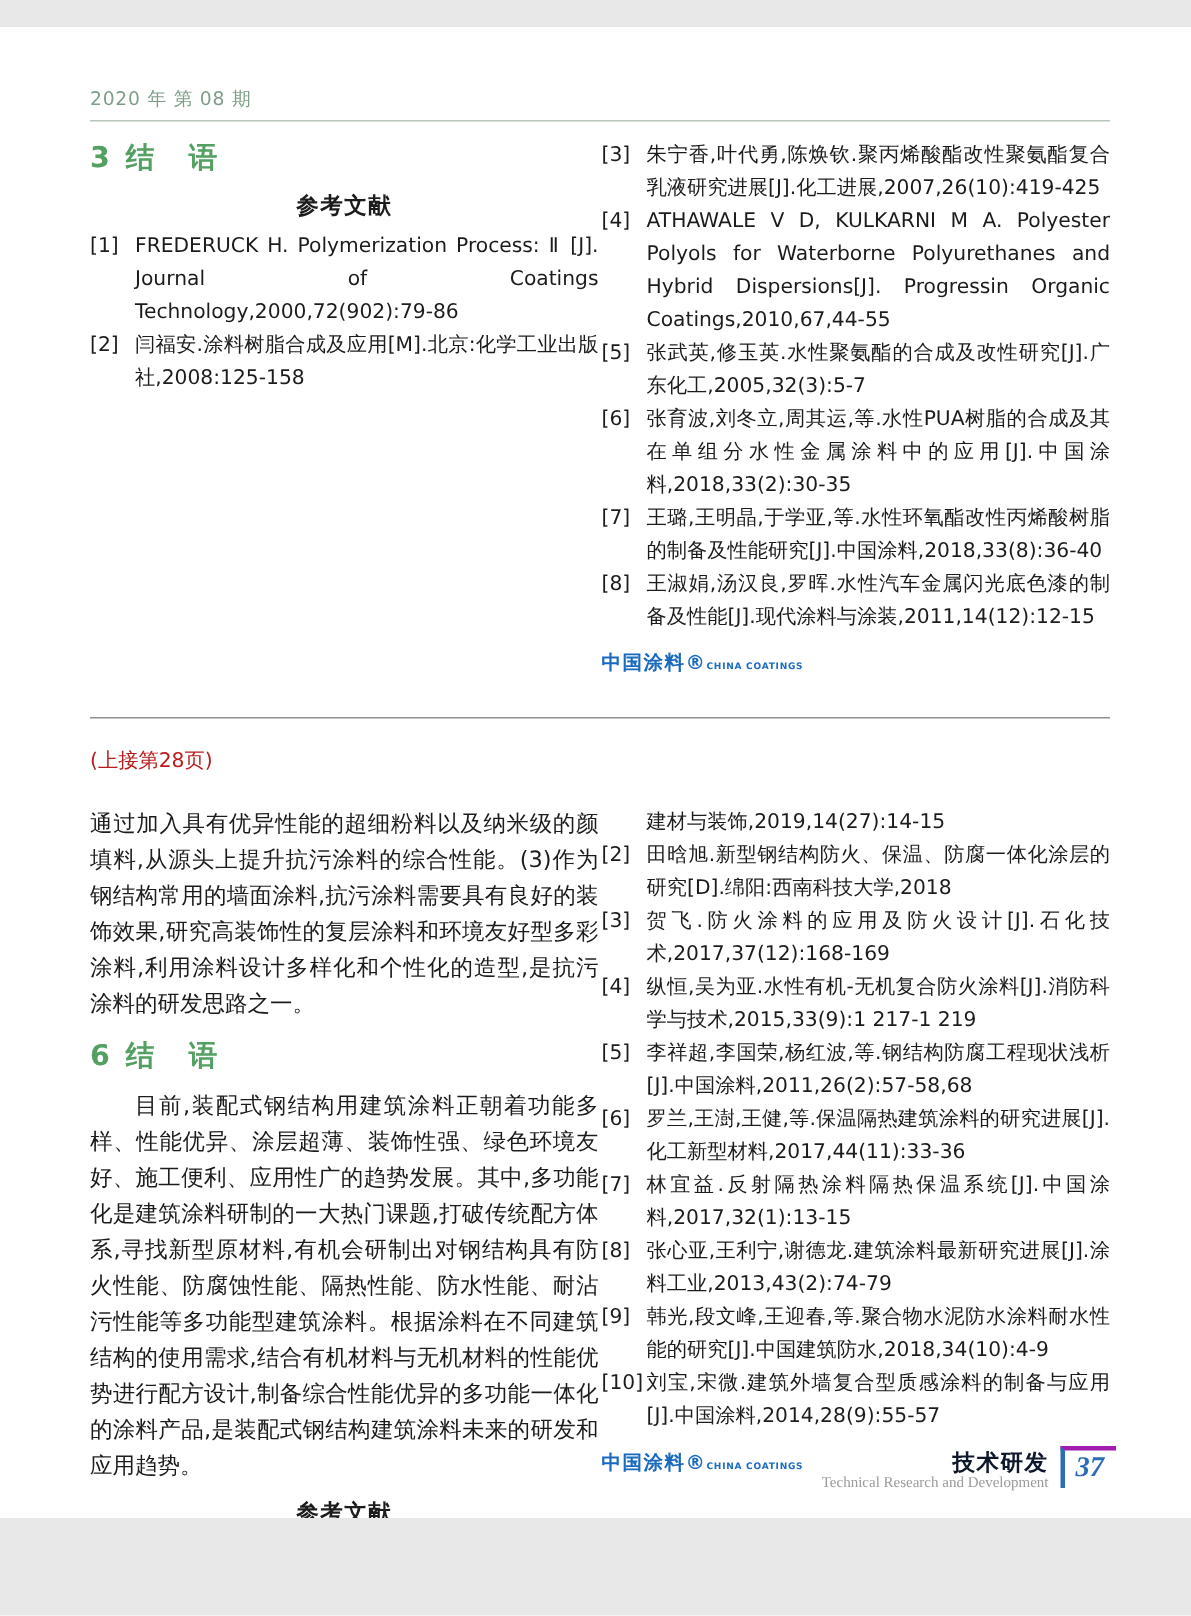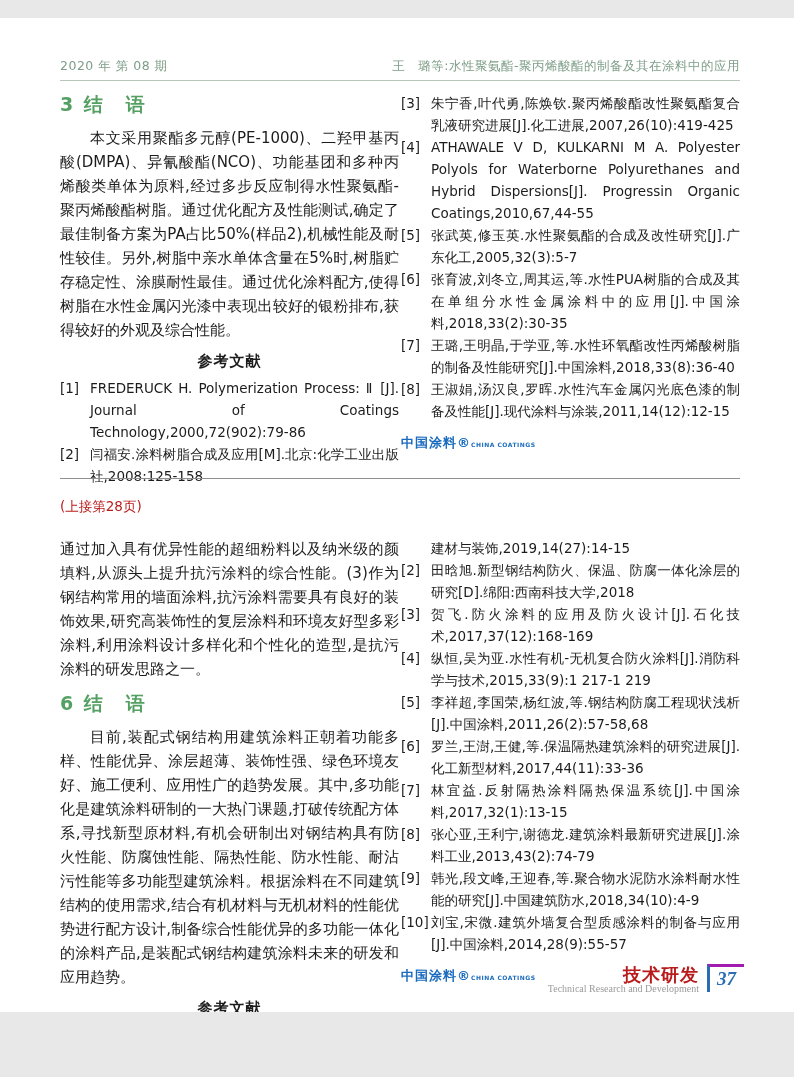--- a/index.html
+++ b/index.html
@@ -50,46 +50,44 @@
   .logo-en{color:#1a6bbf;font-weight:bold;font-size:6px;letter-spacing:.5px;line-height:8px;margin-top:2px;}
   
   .divider{position:absolute;left:60px;right:54px;top:460px;border-top:1.5px solid #8f8f8f;}
   .continued{position:absolute;left:60px;top:480px;font-size:13.5px;color:#b91c1c;}
   
   .footer{
     position:absolute;right:50px;bottom:18px;
     display:flex;align-items:flex-start;
   }
   .footer-text{text-align:right;margin-right:8px;padding-top:3px;}
-  .footer-cn{font-size:18px;font-weight:bold;color:#b91c1c;letter-spacing:1px;line-height:16px;}
+  .footer-cn{font-size:15px;font-weight:bold;color:#0f172a;letter-spacing:1px;line-height:16px;}
   .footer-en{font-size:10px;color:#9a9a9a;line-height:11px;font-family:Liberation Serif, serif;}
   .page-num{
     border-top:3px solid #a21caf;
     border-left:3px solid #2a6db5;
     padding:1px 8px 2px 7px;
     color:#2a6db5;
     font-family:"Liberation Serif","DejaVu Serif",serif;
     font-style:italic;font-weight:bold;font-size:19px;
     line-height:22px;
   }
 </style>
 </head>
 <body>
 
 <div class="page">
 
   <div class="header">
     <span>2020 年  第 08 期</span>
-    <span>王　璐等:水性聚氨酯-聚丙烯酸酯的制备及其在涂料中的应用</span>
   </div>
 
   <div class="article" style="top:74px;">
     <div class="col">
       <h2 class="sec-heading">3  结　语</h2>
-      <p class="para indent">本文采用聚酯多元醇(PE-1000)、二羟甲基丙酸(DMPA)、异氰酸酯(NCO)、功能基团和多种丙烯酸类单体为原料,经过多步反应制得水性聚氨酯-聚丙烯酸酯树脂。通过优化配方及性能测试,确定了最佳制备方案为PA占比50%(样品2),机械性能及耐性较佳。另外,树脂中亲水单体含量在5%时,树脂贮存稳定性、涂膜耐性最佳。通过优化涂料配方,使得树脂在水性金属闪光漆中表现出较好的银粉排布,获得较好的外观及综合性能。</p>
       <div class="refs-heading">参考文献</div>
       <div class="ref">
         <span class="num">[1]</span>
         <span class="txt">FREDERUCK H. Polymerization Process: Ⅱ [J]. Journal of Coatings Technology,2000,72(902):79-86</span>
       </div>
       <div class="ref">
         <span class="num">[2]</span>
         <span class="txt">闫福安.涂料树脂合成及应用[M].北京:化学工业出版社,2008:125-158</span>
       </div>
     </div>

